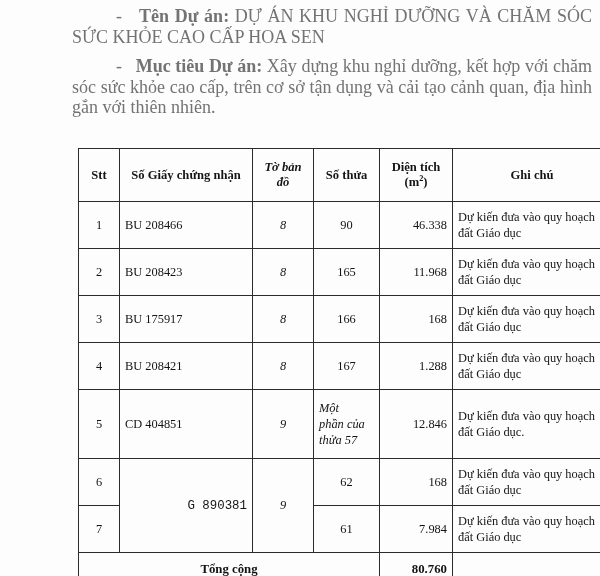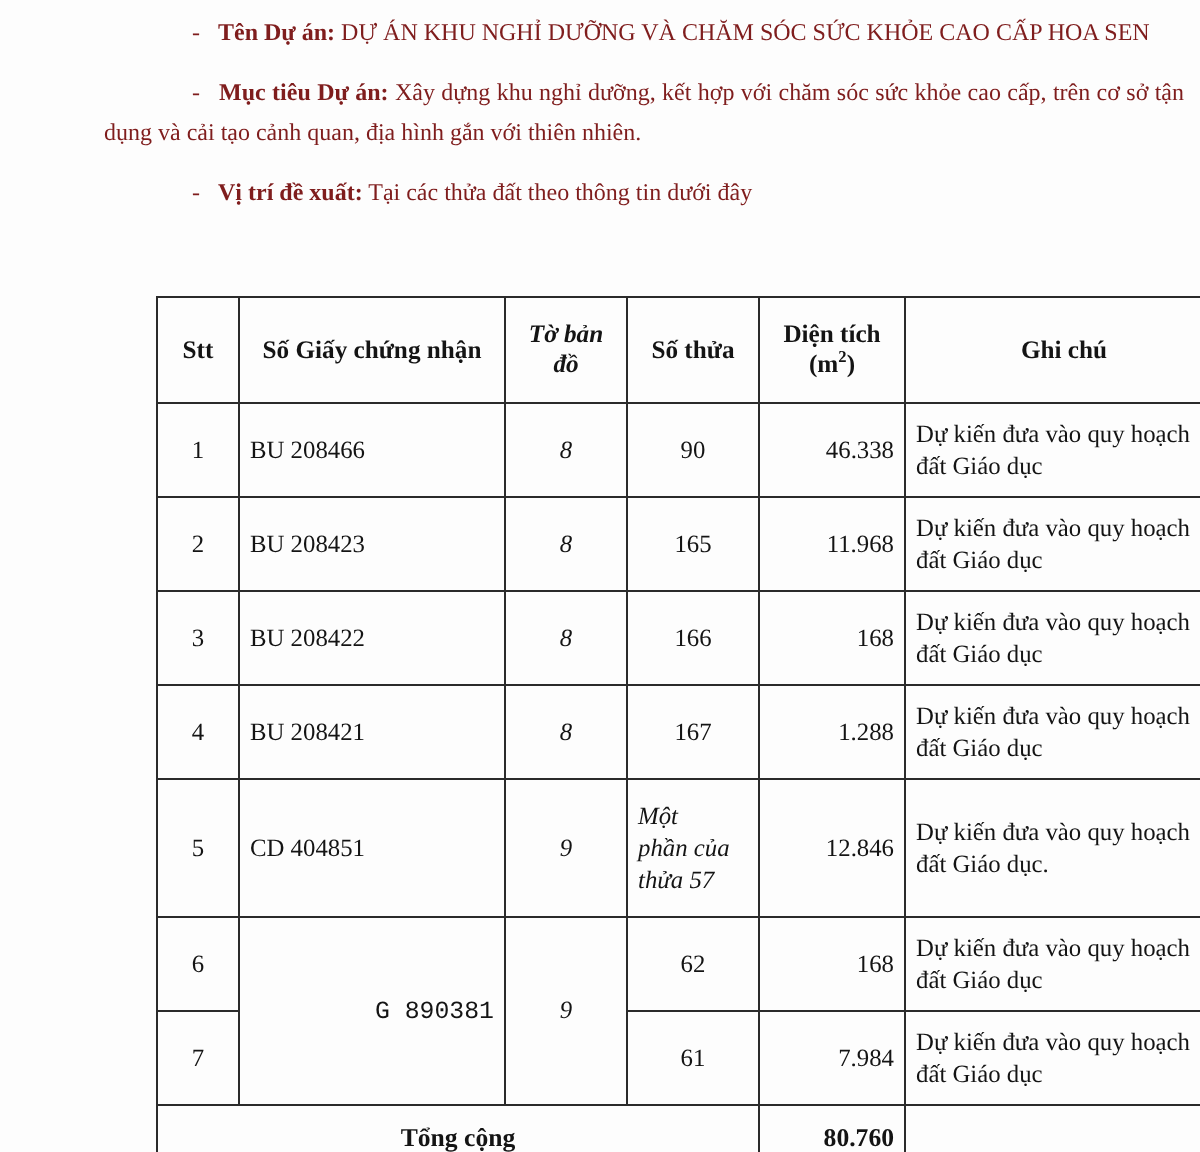--- a/index.html
+++ b/index.html
@@ -24,28 +24,28 @@
     overflow: hidden;
   }
 
   
   .para-block {
     position: absolute;
     left: 0;
     right: 0;
   }
   .para {
-    font-size: 12px;
+    font-size: 18px;
     line-height: 20.5px;
     text-align: justify;
     margin: 0 0 9px 0;
-    padding-left: 52px;
+    padding-left: 72px;
     padding-right: 8px;
     text-indent: 44px;
-    color: #7f1d1d;
+    color: #737373;
   }
   .para .dash {
     font-weight: 400;
   }
   .para .lbl {
     font-weight: bold;
   }
   sup {
     font-size: 0.66em;
     vertical-align: super;
@@ -134,24 +134,20 @@
       <span class="dash">-</span>
       <span>&nbsp;&nbsp;</span><span class="lbl">Tên Dự án:</span><span> DỰ ÁN KHU NGHỈ DƯỠNG VÀ CHĂM SÓC SỨC KHỎE CAO CẤP HOA SEN</span>
     </p>
 
     <p class="para">
       <span class="dash">-</span>
       <span>&nbsp;&nbsp;</span><span class="lbl">Mục tiêu Dự án:</span><span> Xây dựng khu nghỉ dưỡng, kết hợp với chăm sóc sức khỏe cao cấp, trên cơ sở tận dụng và cải tạo cảnh quan, địa hình gắn với thiên nhiên.</span>
     </p>
 
 
-    <p class="para">
-      <span class="dash">-</span>
-      <span>&nbsp;&nbsp;</span><span class="lbl">Vị trí đề xuất:</span><span> Tại các thửa đất theo thông tin dưới đây</span>
-    </p>
 
   </div>
 
   <div class="tbl-wrap">
     <table class="land">
       <thead>
         <tr>
           <th class="c-stt">Stt</th>
           <th class="c-cert note-head">Số Giấy chứng nhận</th>
           <th class="c-map">Tờ bản đồ</th>
@@ -178,21 +174,21 @@
           <td class="c-stt">2</td>
           <td class="c-cert">BU 208423</td>
           <td class="c-map">8</td>
           <td class="c-plot">165</td>
           <td class="c-area">11.968</td>
           <td class="c-note">Dự kiến đưa vào quy hoạch đất Giáo dục</td>
         </tr>
 
         <tr>
           <td class="c-stt">3</td>
-          <td class="c-cert">BU 208422</td>
+          <td class="c-cert">BU 175917</td>
           <td class="c-map">8</td>
           <td class="c-plot">166</td>
           <td class="c-area">168</td>
           <td class="c-note">Dự kiến đưa vào quy hoạch đất Giáo dục</td>
         </tr>
 
         <tr>
           <td class="c-stt">4</td>
           <td class="c-cert">BU 208421</td>
           <td class="c-map">8</td>

